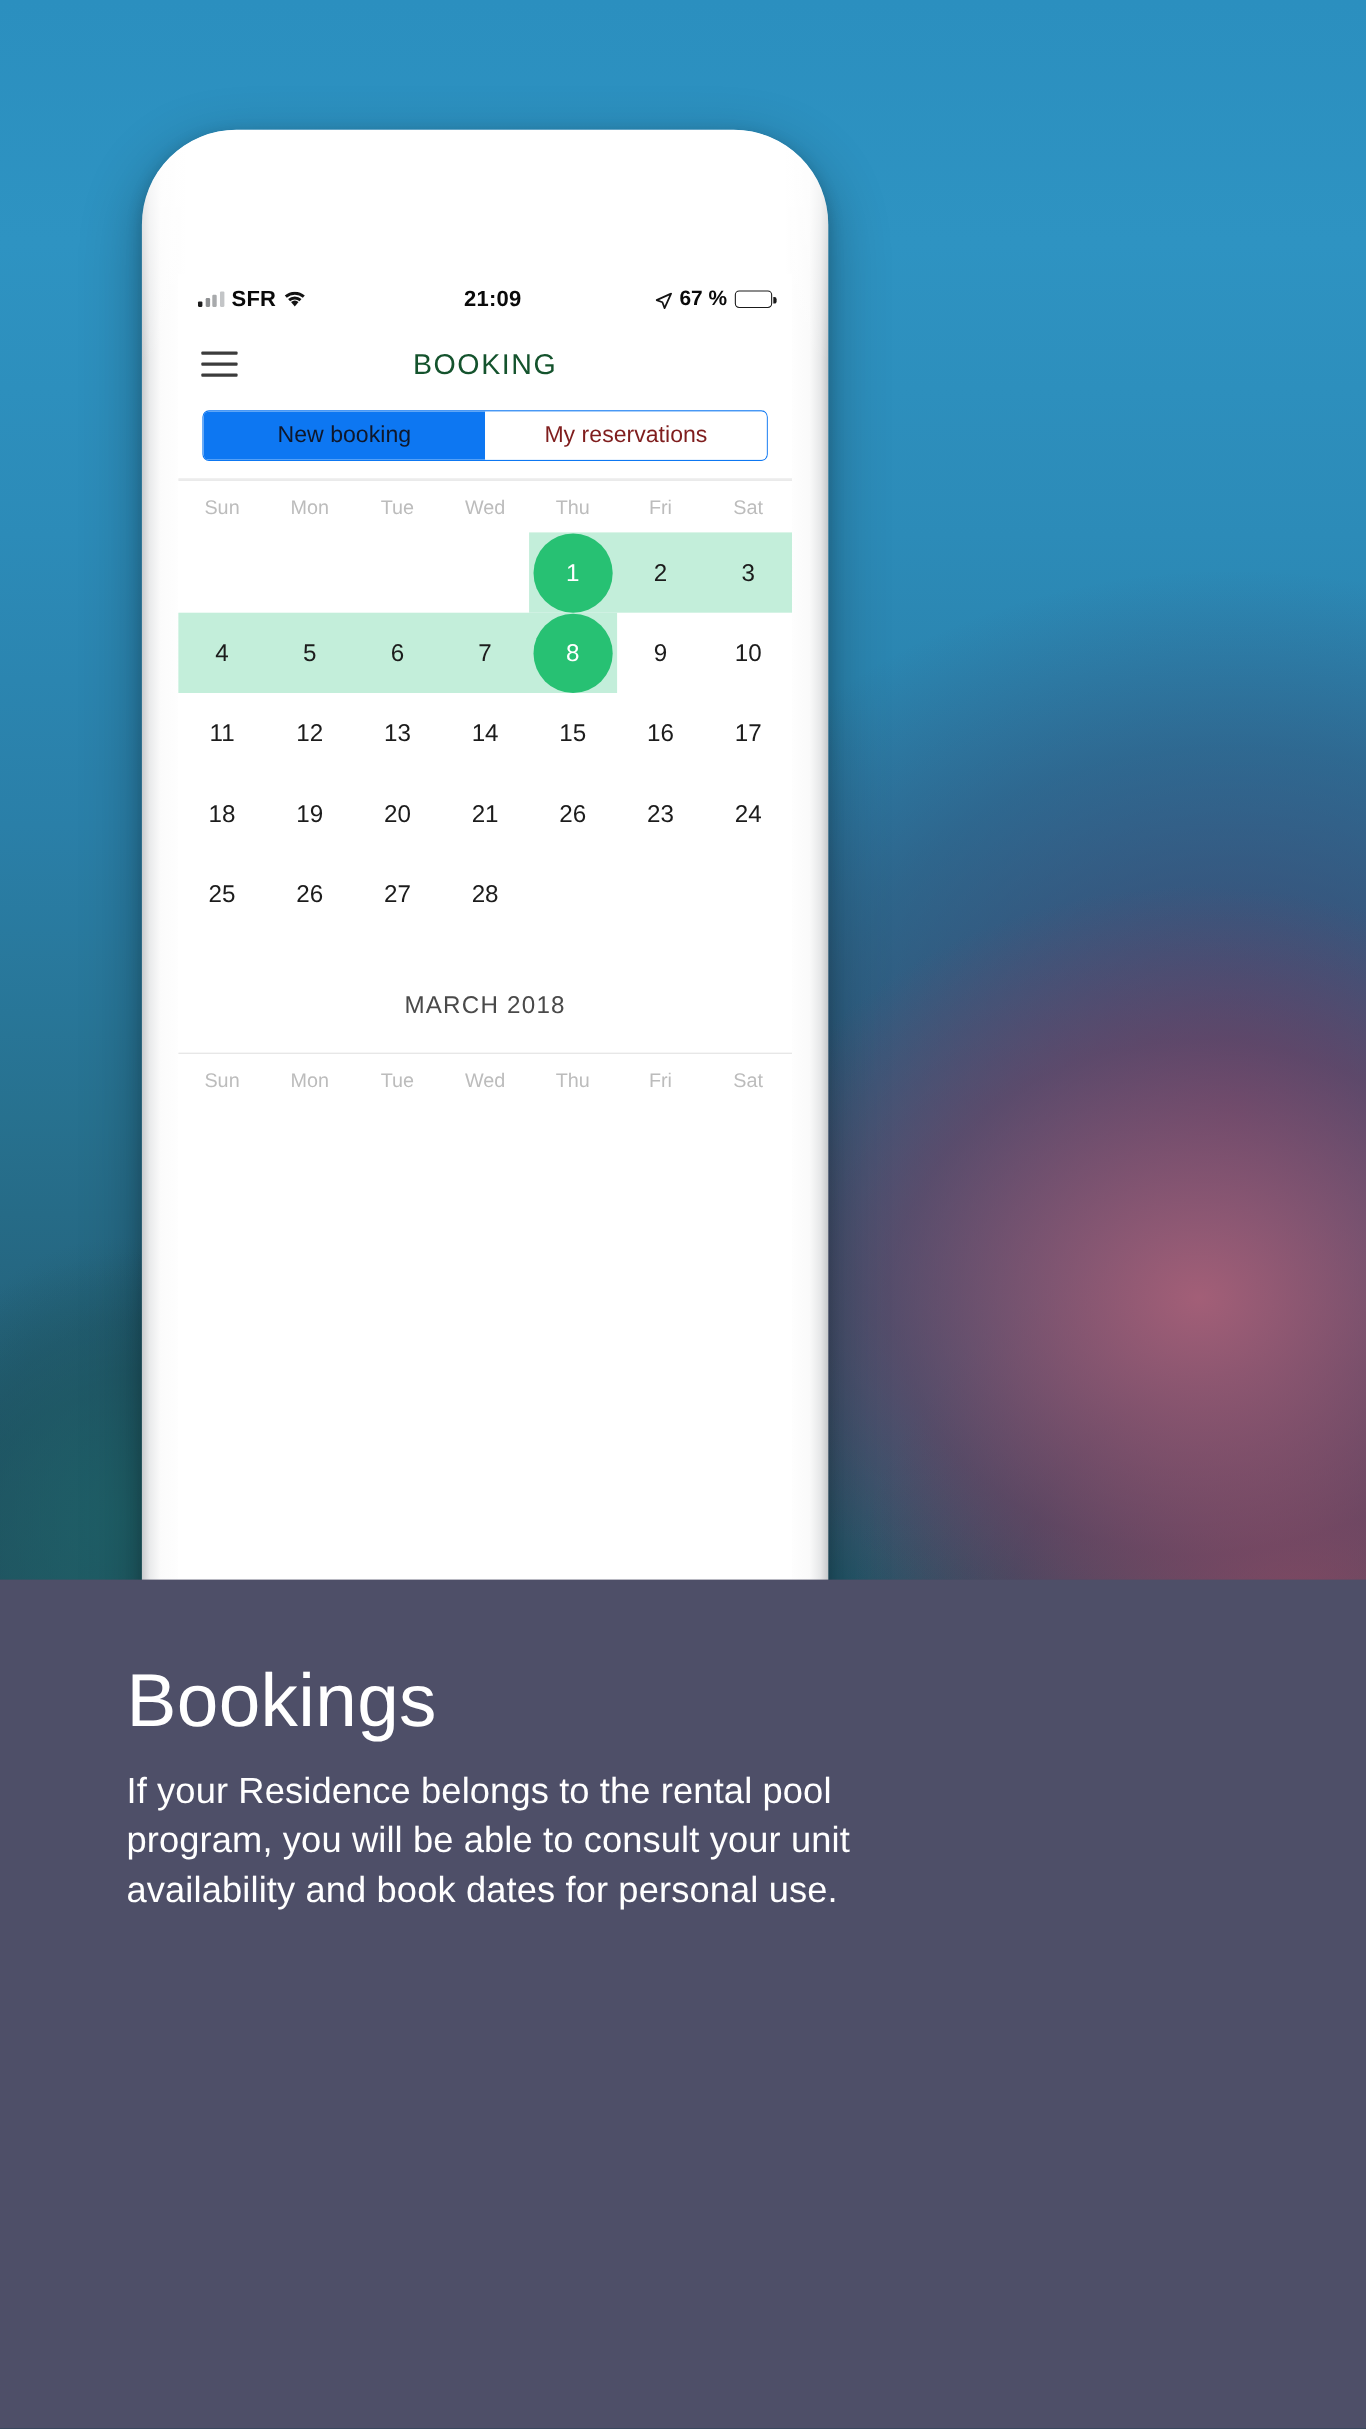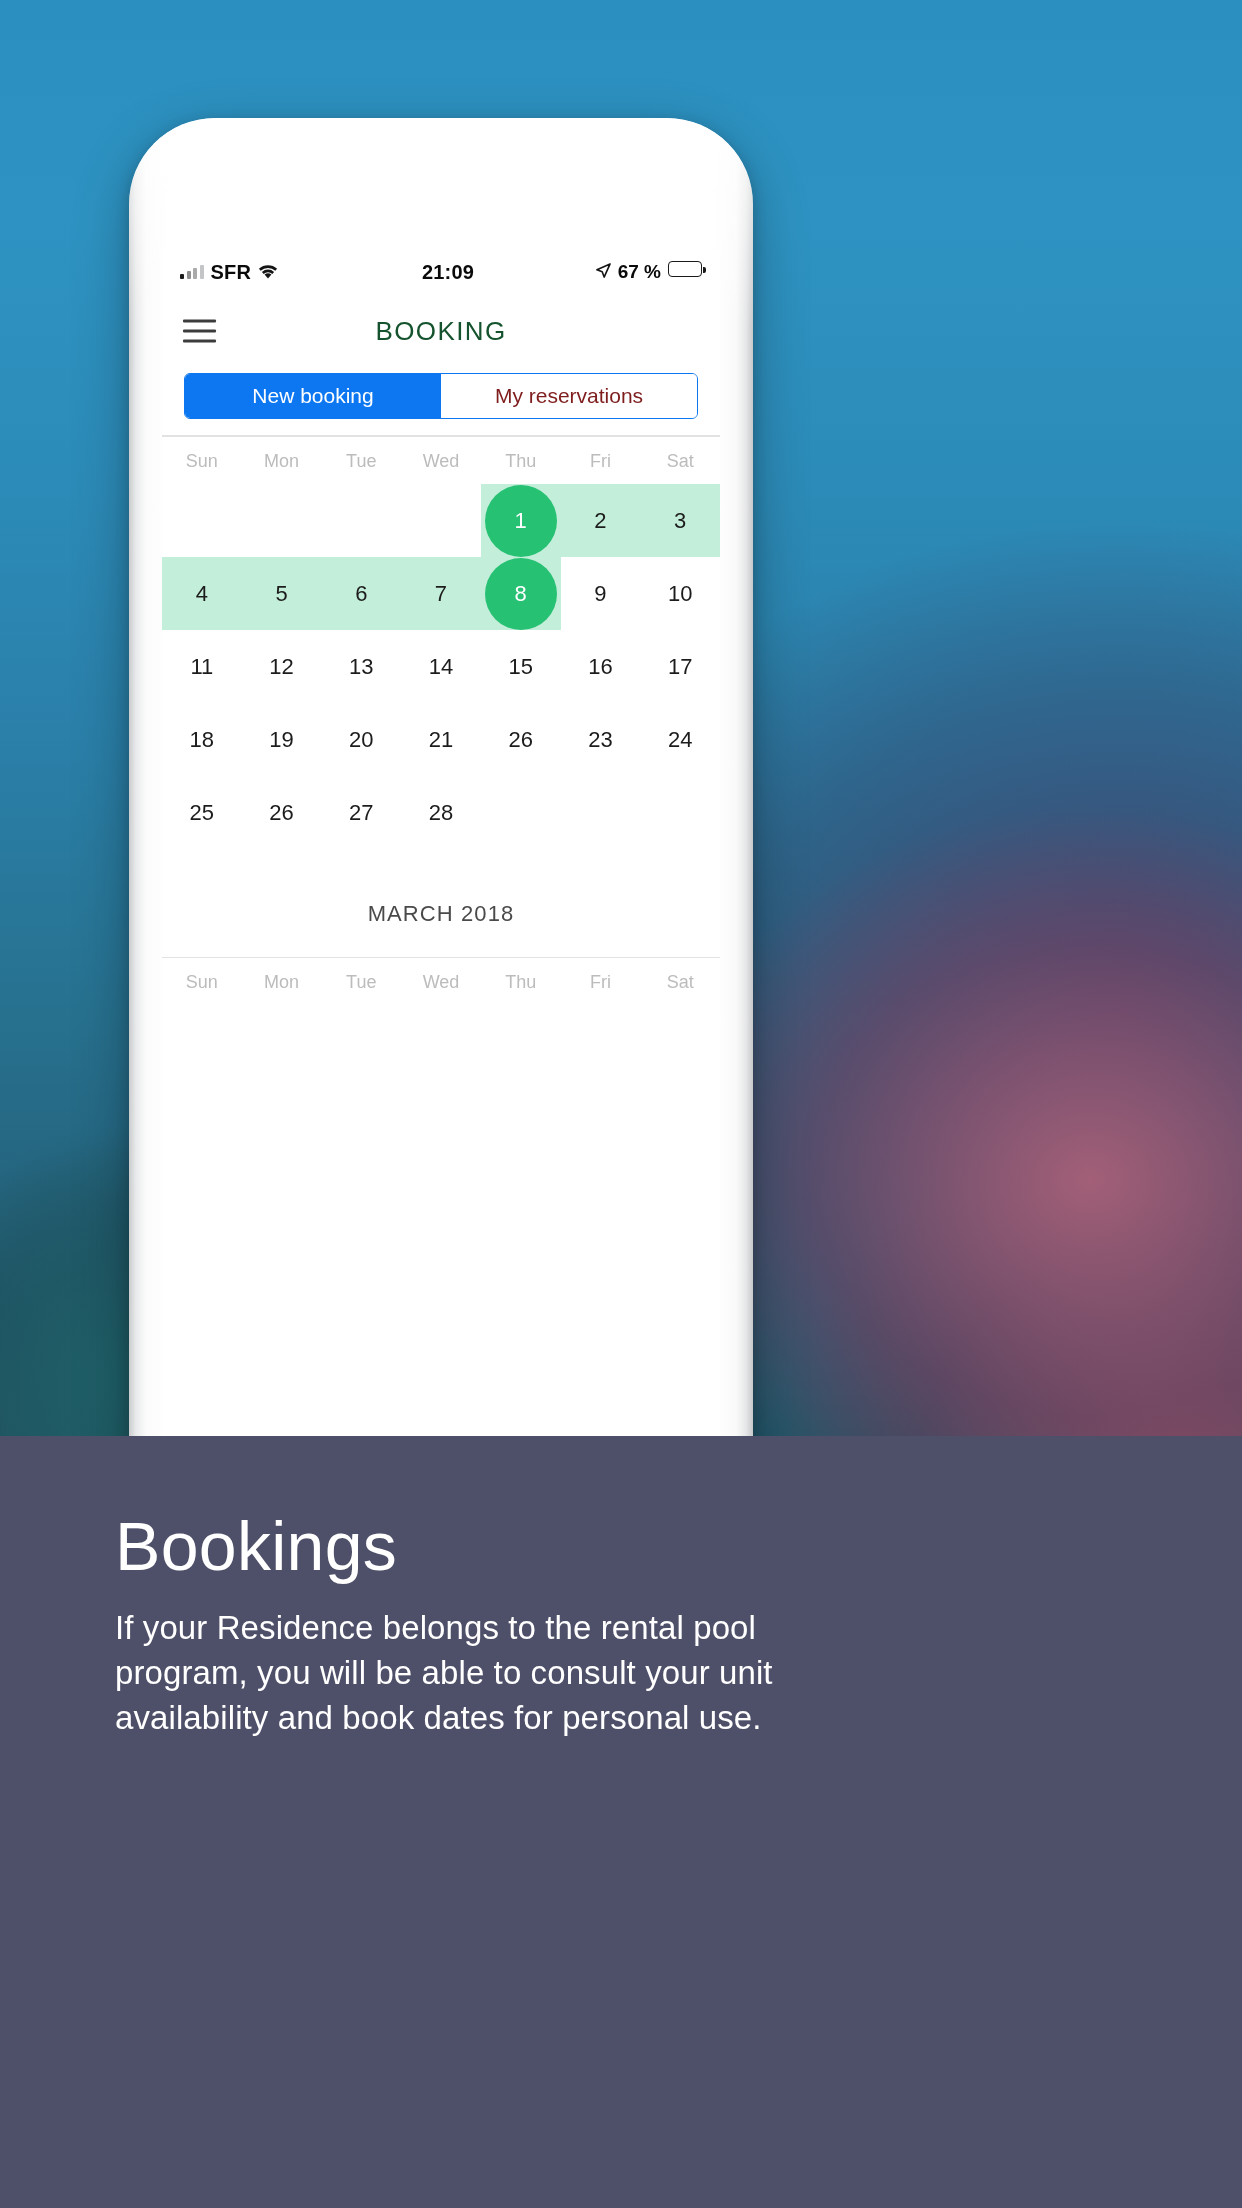--- a/index.html
+++ b/index.html
@@ -111,21 +111,21 @@
   .carrier { font-size:20px; font-weight:bold; letter-spacing:0.2px; }
   .wifi { width:20px; height:15px; position:relative; }
   .wifi svg { display:block; }
   .sb-center {
     position:absolute; left:14px; right:0; top:0; height:46px;
     display:flex; align-items:center; justify-content:center;
     font-size:20px; font-weight:bold; letter-spacing:0.2px;
     pointer-events:none;
   }
   .sb-right {
-    margin-left:auto; display:flex; align-items:flex-start; gap:7px;
+    margin-left:auto; display:flex; align-items:center; gap:7px;
     position:relative; z-index:2;
   }
   .loc-arrow { width:15px; height:15px; }
   .batt-pct { font-size:19px; font-weight:bold; }
   .battery {
     position:relative; width:34px; height:16px;
     border:1.6px solid #1a1a1a; border-radius:4px; padding:1.6px;
   }
   .battery::after {
     content:""; position:absolute; right:-4.5px; top:4.5px;
@@ -157,21 +157,21 @@
   .segmented {
     display:flex; height:46px;
     border:1.6px solid #0d77f2; border-radius:6px;
     overflow:hidden;
   }
   .seg {
     flex:1; display:flex; align-items:center; justify-content:center;
     font-size:21px; cursor:pointer;
     background:#fff; color:#7f1d1d;
   }
-  .seg.active { background:#0d77f2; color:#ffffff; }
+  .seg.active { background:#0d77f2; color:#0f172a; }
 
   .hr { height:1px; background:#e2e2e2; }
 
   
   .cal { background:#fff; }
   .month-title {
     text-align:center; font-size:22px; color:#4a4a4a;
     letter-spacing:1.1px; padding:26px 0 24px;
   }
   .weekdays {

